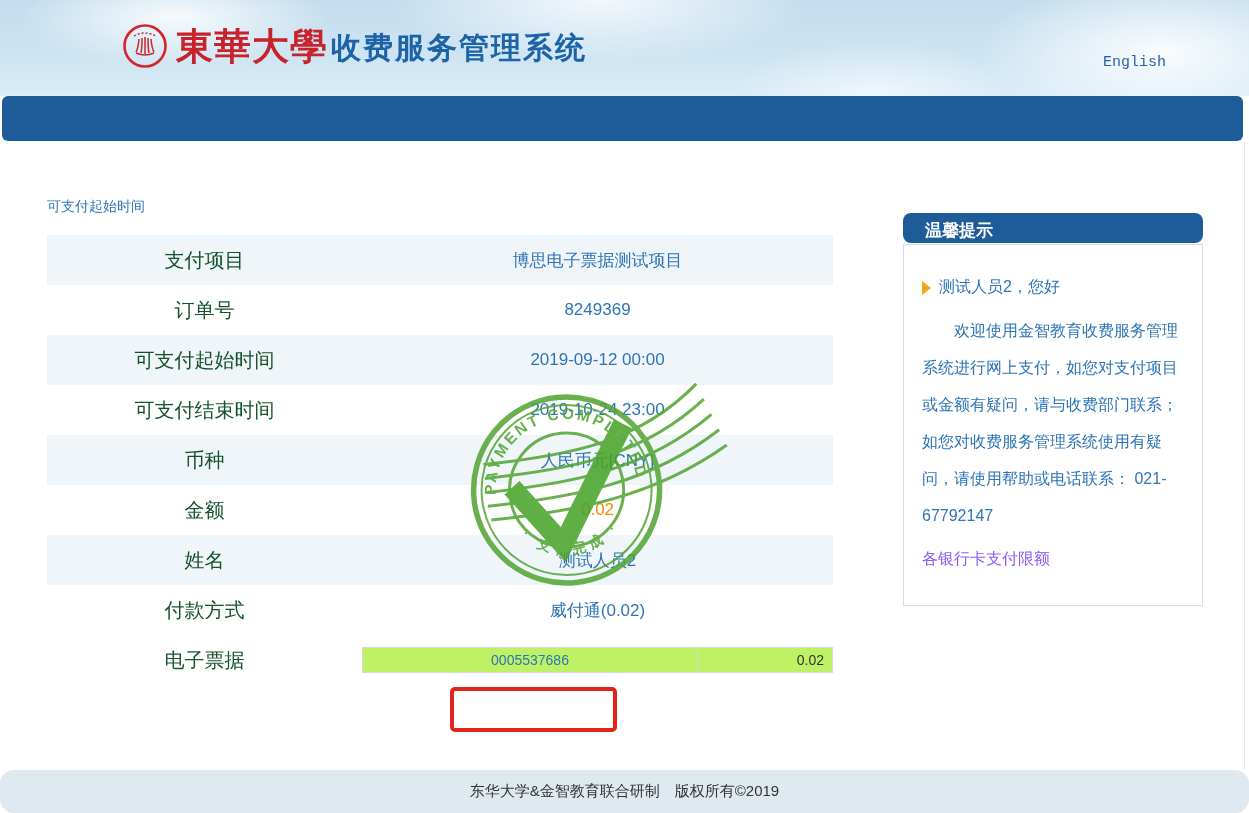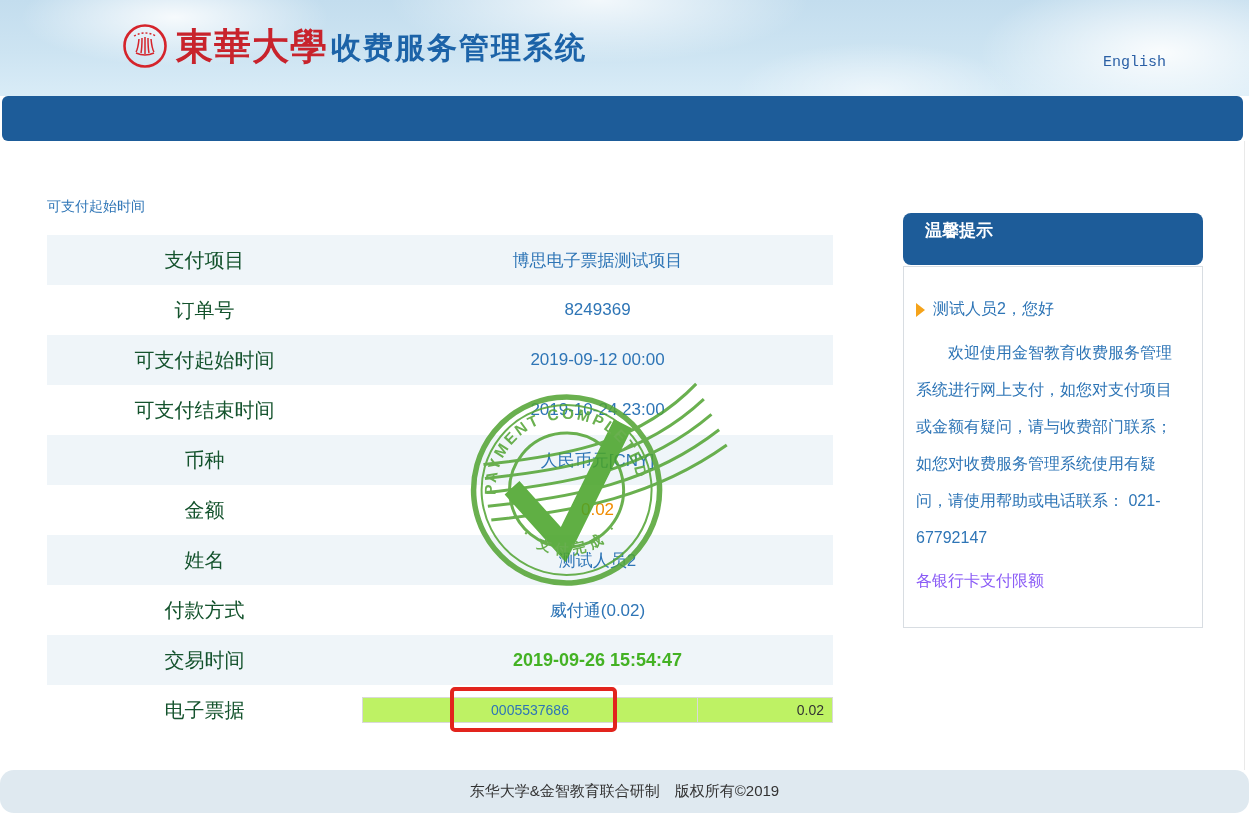--- a/index.html
+++ b/index.html
@@ -59,26 +59,26 @@
   .red-annotation {
     position:absolute; left:450px; top:546px; width:167px; height:45px;
     border:4px solid #e2241d; border-radius:5px; pointer-events:none;
   }
   
   .stamp { position:absolute; left:455px; top:245px; width:300px; height:212px;
     opacity:.86; transform:rotate(-6deg); pointer-events:none; }
   
   .sidebar { position:absolute; left:903px; top:72px; width:300px; }
   .sidebar-header {
-    height:52px; background:#1d5c99; border-radius:8px; color:#fff;
+    height:30px; background:#1d5c99; border-radius:8px; color:#fff;
     font-size:17px; font-weight:bold; line-height:36px; padding-left:22px;
   }
   .sidebar-body {
     margin-top:1px; border:1px solid #d8dde2; background:#fff;
-    padding:32px 18px 28px 12px; color:#2e75b6; font-size:16px;
+    padding:32px 18px 28px 18px; color:#2e75b6; font-size:16px;
   }
   .greeting { display:flex; align-items:center; margin-bottom:14px; }
   .tri-icon {
     width:0; height:0; margin-right:8px;
     border-left:9px solid #f5a31a; border-top:7px solid transparent; border-bottom:7px solid transparent;
   }
   .sidebar-text { line-height:37px; text-indent:2em; }
   .sidebar-link { display:inline-block; margin-top:6px; line-height:37px; color:#8b5cf6;
     text-decoration:none; cursor:pointer; }
   
@@ -135,24 +135,20 @@
         <div class="pay-label">金额</div>
         <div class="pay-value amount">0.02</div>
       </div>
       <div class="pay-row alt">
         <div class="pay-label">姓名</div>
         <div class="pay-value">测试人员2</div>
       </div>
       <div class="pay-row">
         <div class="pay-label">付款方式</div>
         <div class="pay-value">威付通(0.02)</div>
-      </div>
-      <div class="pay-row alt">
-        <div class="pay-label">交易时间</div>
-        <div class="pay-value txtime">2019-09-26 15:54:47</div>
       </div>
       <div class="pay-row">
         <div class="pay-label">电子票据</div>
         <div class="pay-value">
           <div class="inner-table">
             <div class="inner-cell-num">0005537686</div>
             <div class="inner-cell-amt">0.02</div>
           </div>
         </div>
       </div>

